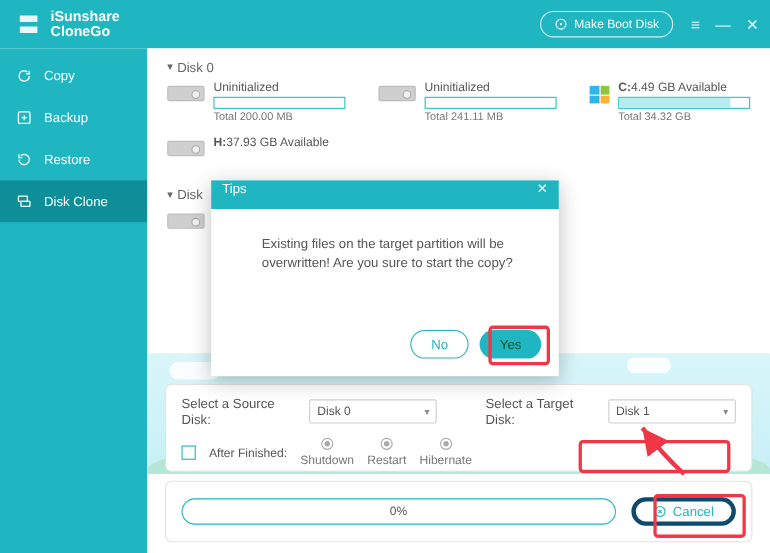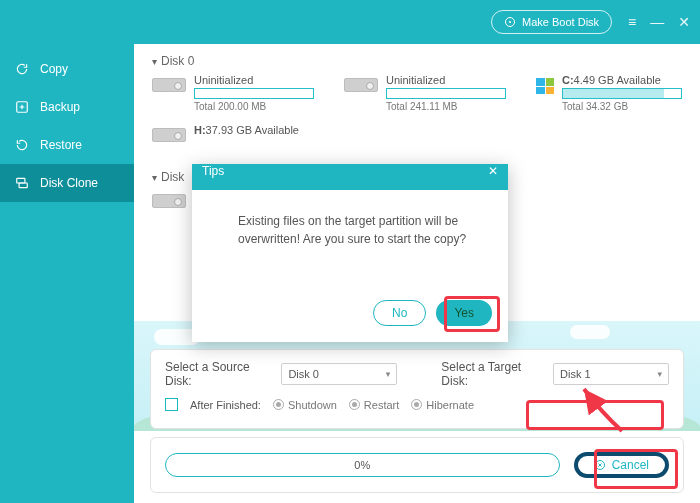--- a/index.html
+++ b/index.html
@@ -46,21 +46,21 @@
 .cloud.c3{ width:40px;height:14px; right:90px; bottom:164px;}
 
 
 .sel-panel { height:80px; margin:0 16px; border:1px solid #e2e2e2; border-radius:6px; background:#fff; padding:10px 14px 6px; font-size:12px; color:#555; position:relative; z-index:1; }
 .sel-row { display:flex; align-items:center; gap:8px; }
 .sel-row .grp { display:flex; align-items:center; gap:6px; margin-right:36px; }
 .combo { display:flex; align-items:center; justify-content:space-between; border:1px solid #cfcfcf; height:22px; width:120px; padding:0 6px; background:#fff; font-size:11px; cursor:pointer; border-radius:2px;}
 .combo .car{font-size:9px;color:#888;}
 .after-row { display:flex; align-items:center; gap:12px; margin-top:10px; font-size:11px; }
 .chk { width:13px;height:13px;border:1px solid #1fb6c2; display:inline-block; }
-.radio { display:inline-flex; align-items:center; gap:4px; color:#777; }
+.radio { display:inline-flex; align-items:center; gap:4px; color:#777;flex-direction:column; }
 .radio i{width:11px;height:11px;border:1px solid #aaa;border-radius:50%;display:inline-block;position:relative;}
 .radio i::after{content:"";position:absolute;inset:2px;border-radius:50%;background:#aaa;}
 .arrow-ann { position:absolute; bottom:70px; right:68px; z-index:5; pointer-events:none; }
 
 
 .footer { height:56px; margin:8px 16px 10px; border:1px solid #e2e2e2; border-radius:6px; display:flex; align-items:center; padding:0 14px; gap:14px; position:relative; z-index:1; background:#fff;}
 .progress { flex:1; height:24px; border:1px solid #1fb6c2; border-radius:12px; display:flex; align-items:center; justify-content:center; font-size:11px; color:#555;}
 .btn { height:26px; border-radius:13px; display:flex; align-items:center; gap:6px; padding:0 16px; font-size:12px; cursor:pointer; }
 .btn-cancel { border:4px solid #0c4a6e; color:#1fb6c2; background:#fff; }
 .btn-start { background:#1fb6c2; color:#fff; }
@@ -75,20 +75,29 @@
 .modal-body { padding:22px 18px 12px; line-height:1.5; min-height:110px;margin-left:28px;}
 .modal-ftr { display:flex; justify-content:flex-end; gap:10px; padding:0 16px 16px; position:relative;}
 .mbtn { height:26px; border-radius:13px; padding:0 18px; display:flex; align-items:center; font-size:12px; }
 .mbtn-no { border:1px solid #1fb6c2; color:#1fb6c2; background:#fff;}
 .mbtn-yes{ background:#1fb6c2; color:#14532d;}
 </style>
 </head>
 <body>
 
 <div class="titlebar">
+  <div class="brand">
+    <svg width="24" height="24" viewBox="0 0 24 24">
+        <path fill="#fff" d="M4 4h16v6H4zM4 14h16v6H4z" opacity=".9"></path>
+      </svg>
+    <div class="brand-text">
+        <span>iSunshare</span>
+        <span>CloneGo</span>
+      </div>
+  </div>
   <div class="make-boot">
     <svg width="12" height="12" viewBox="0 0 24 24">
         <circle cx="12" cy="12" r="9" fill="none" stroke="#fff" stroke-width="2"></circle>
         <circle cx="12" cy="12" r="2" fill="#fff"></circle>
       </svg>
     <span>Make Boot Disk</span>
   </div>
   <div class="winctrl">
     <span>≡</span>
     <span>—</span>

